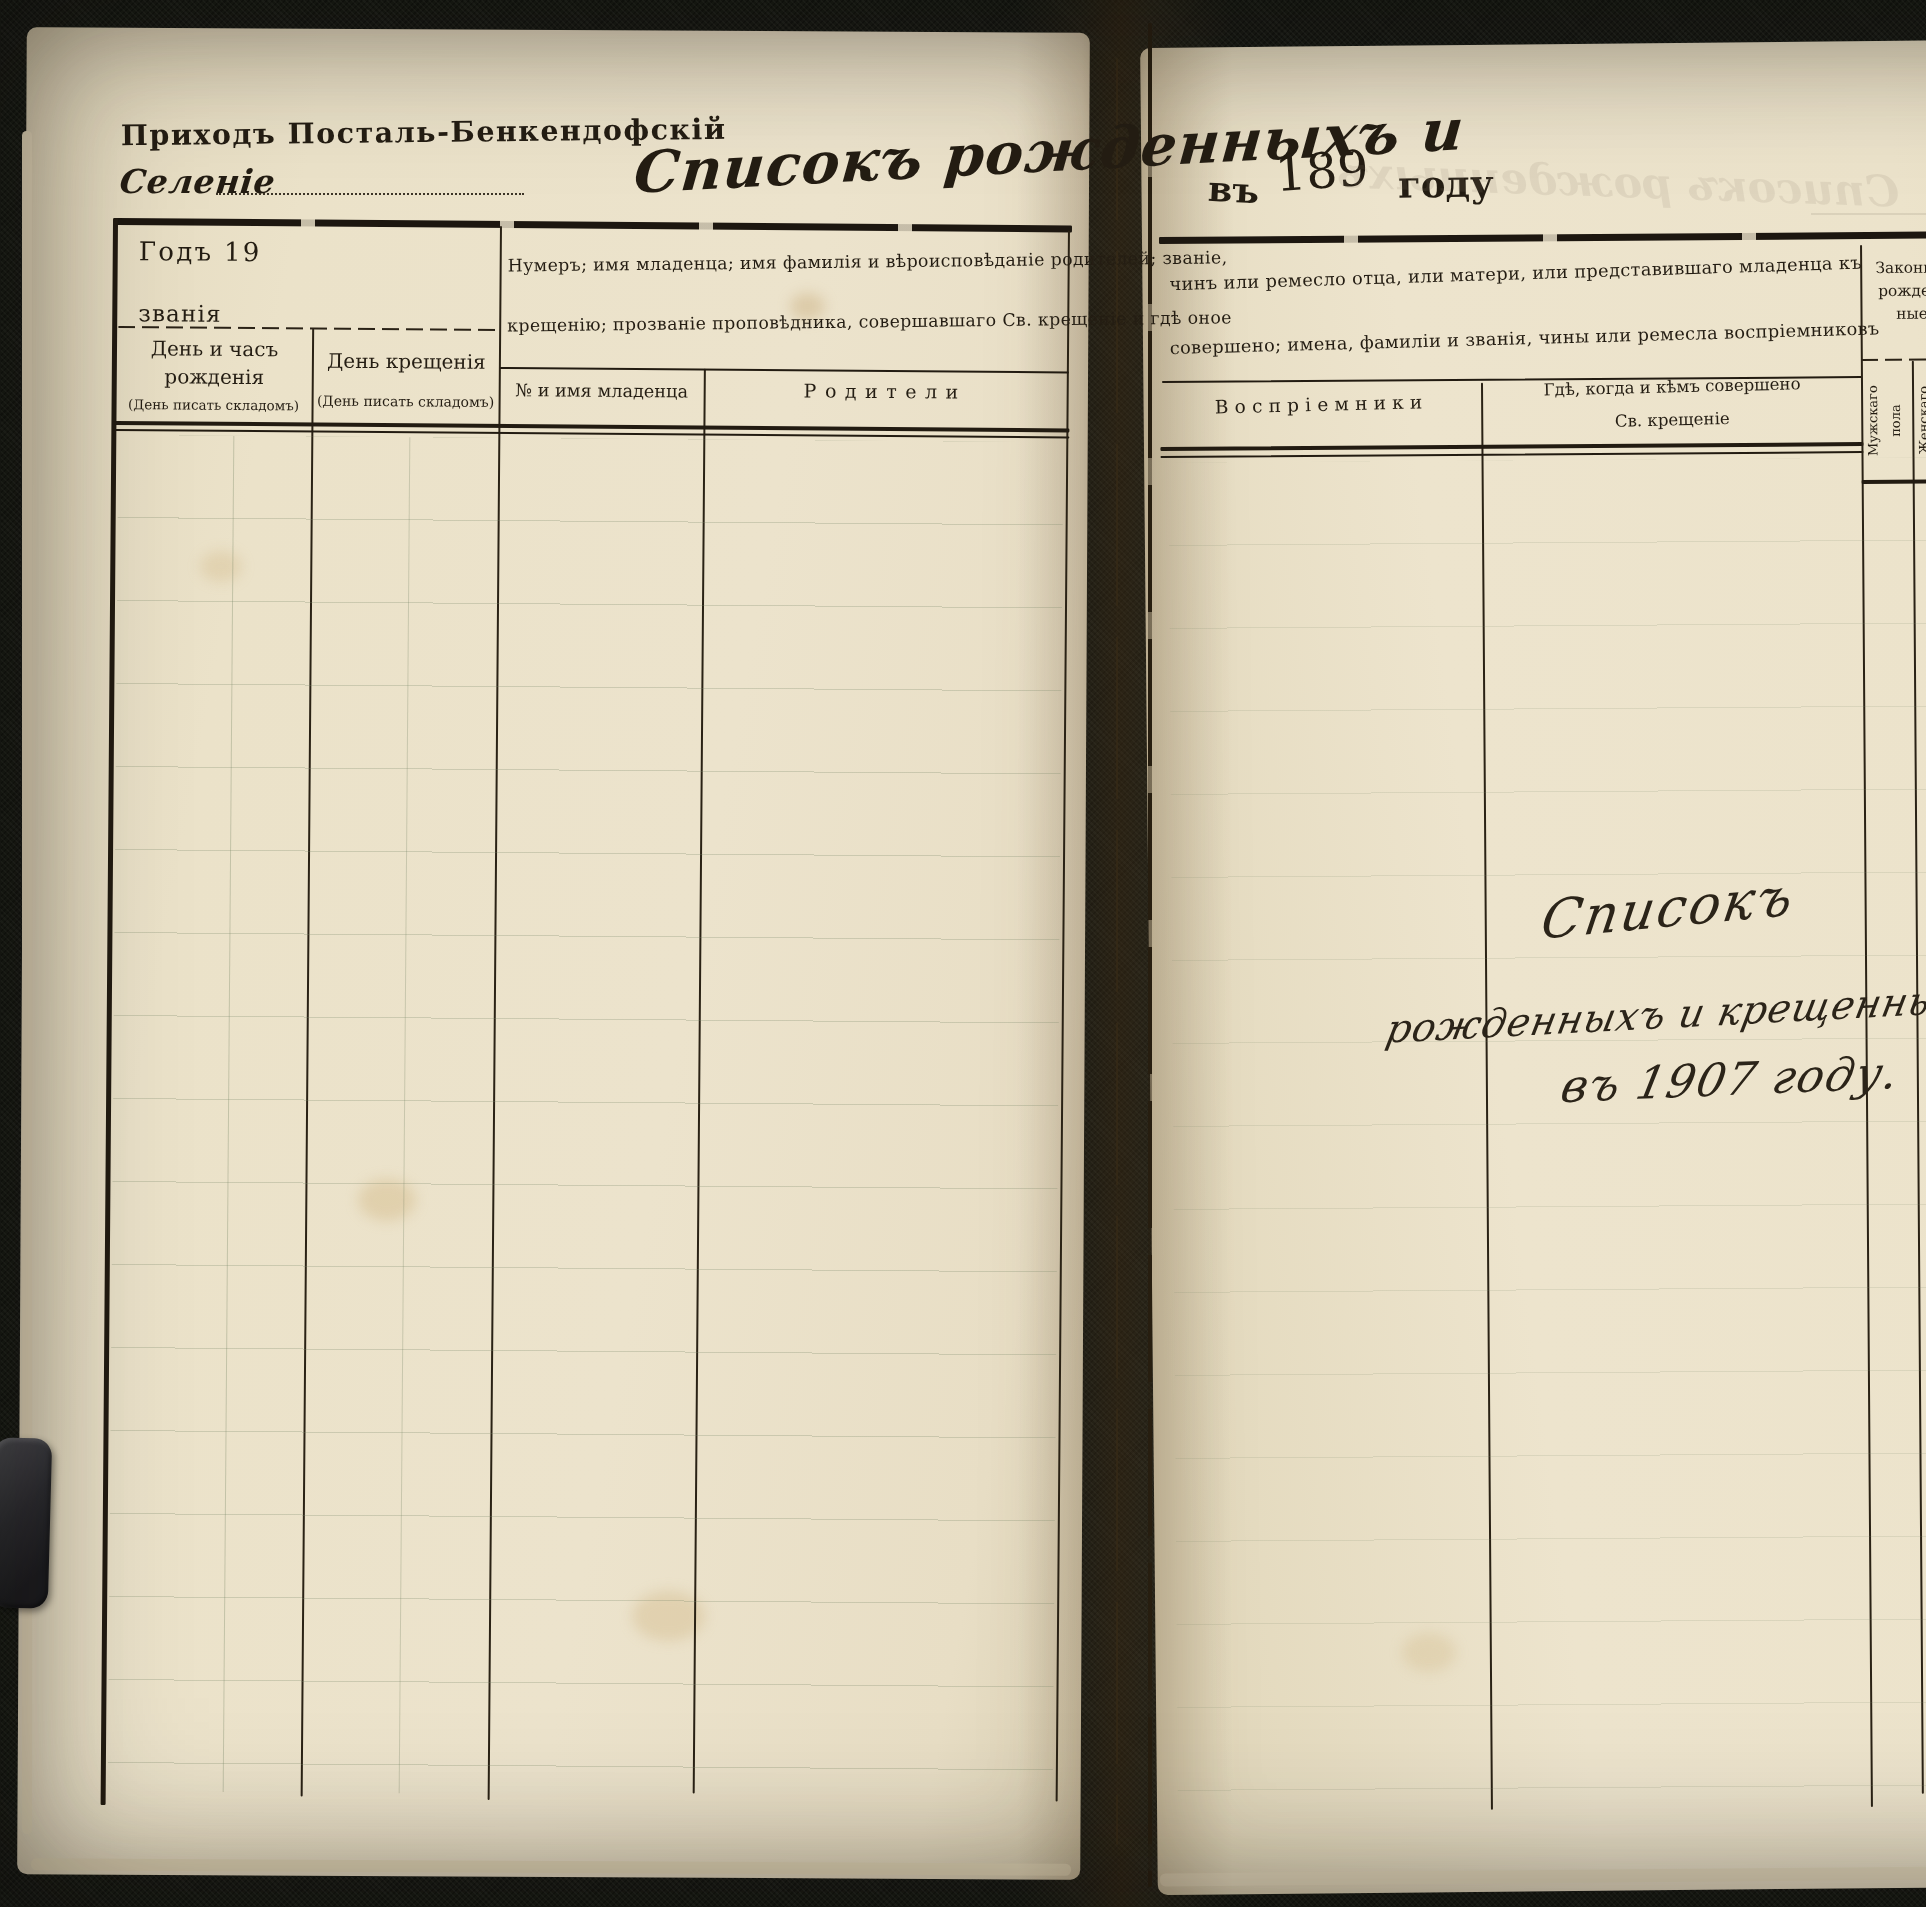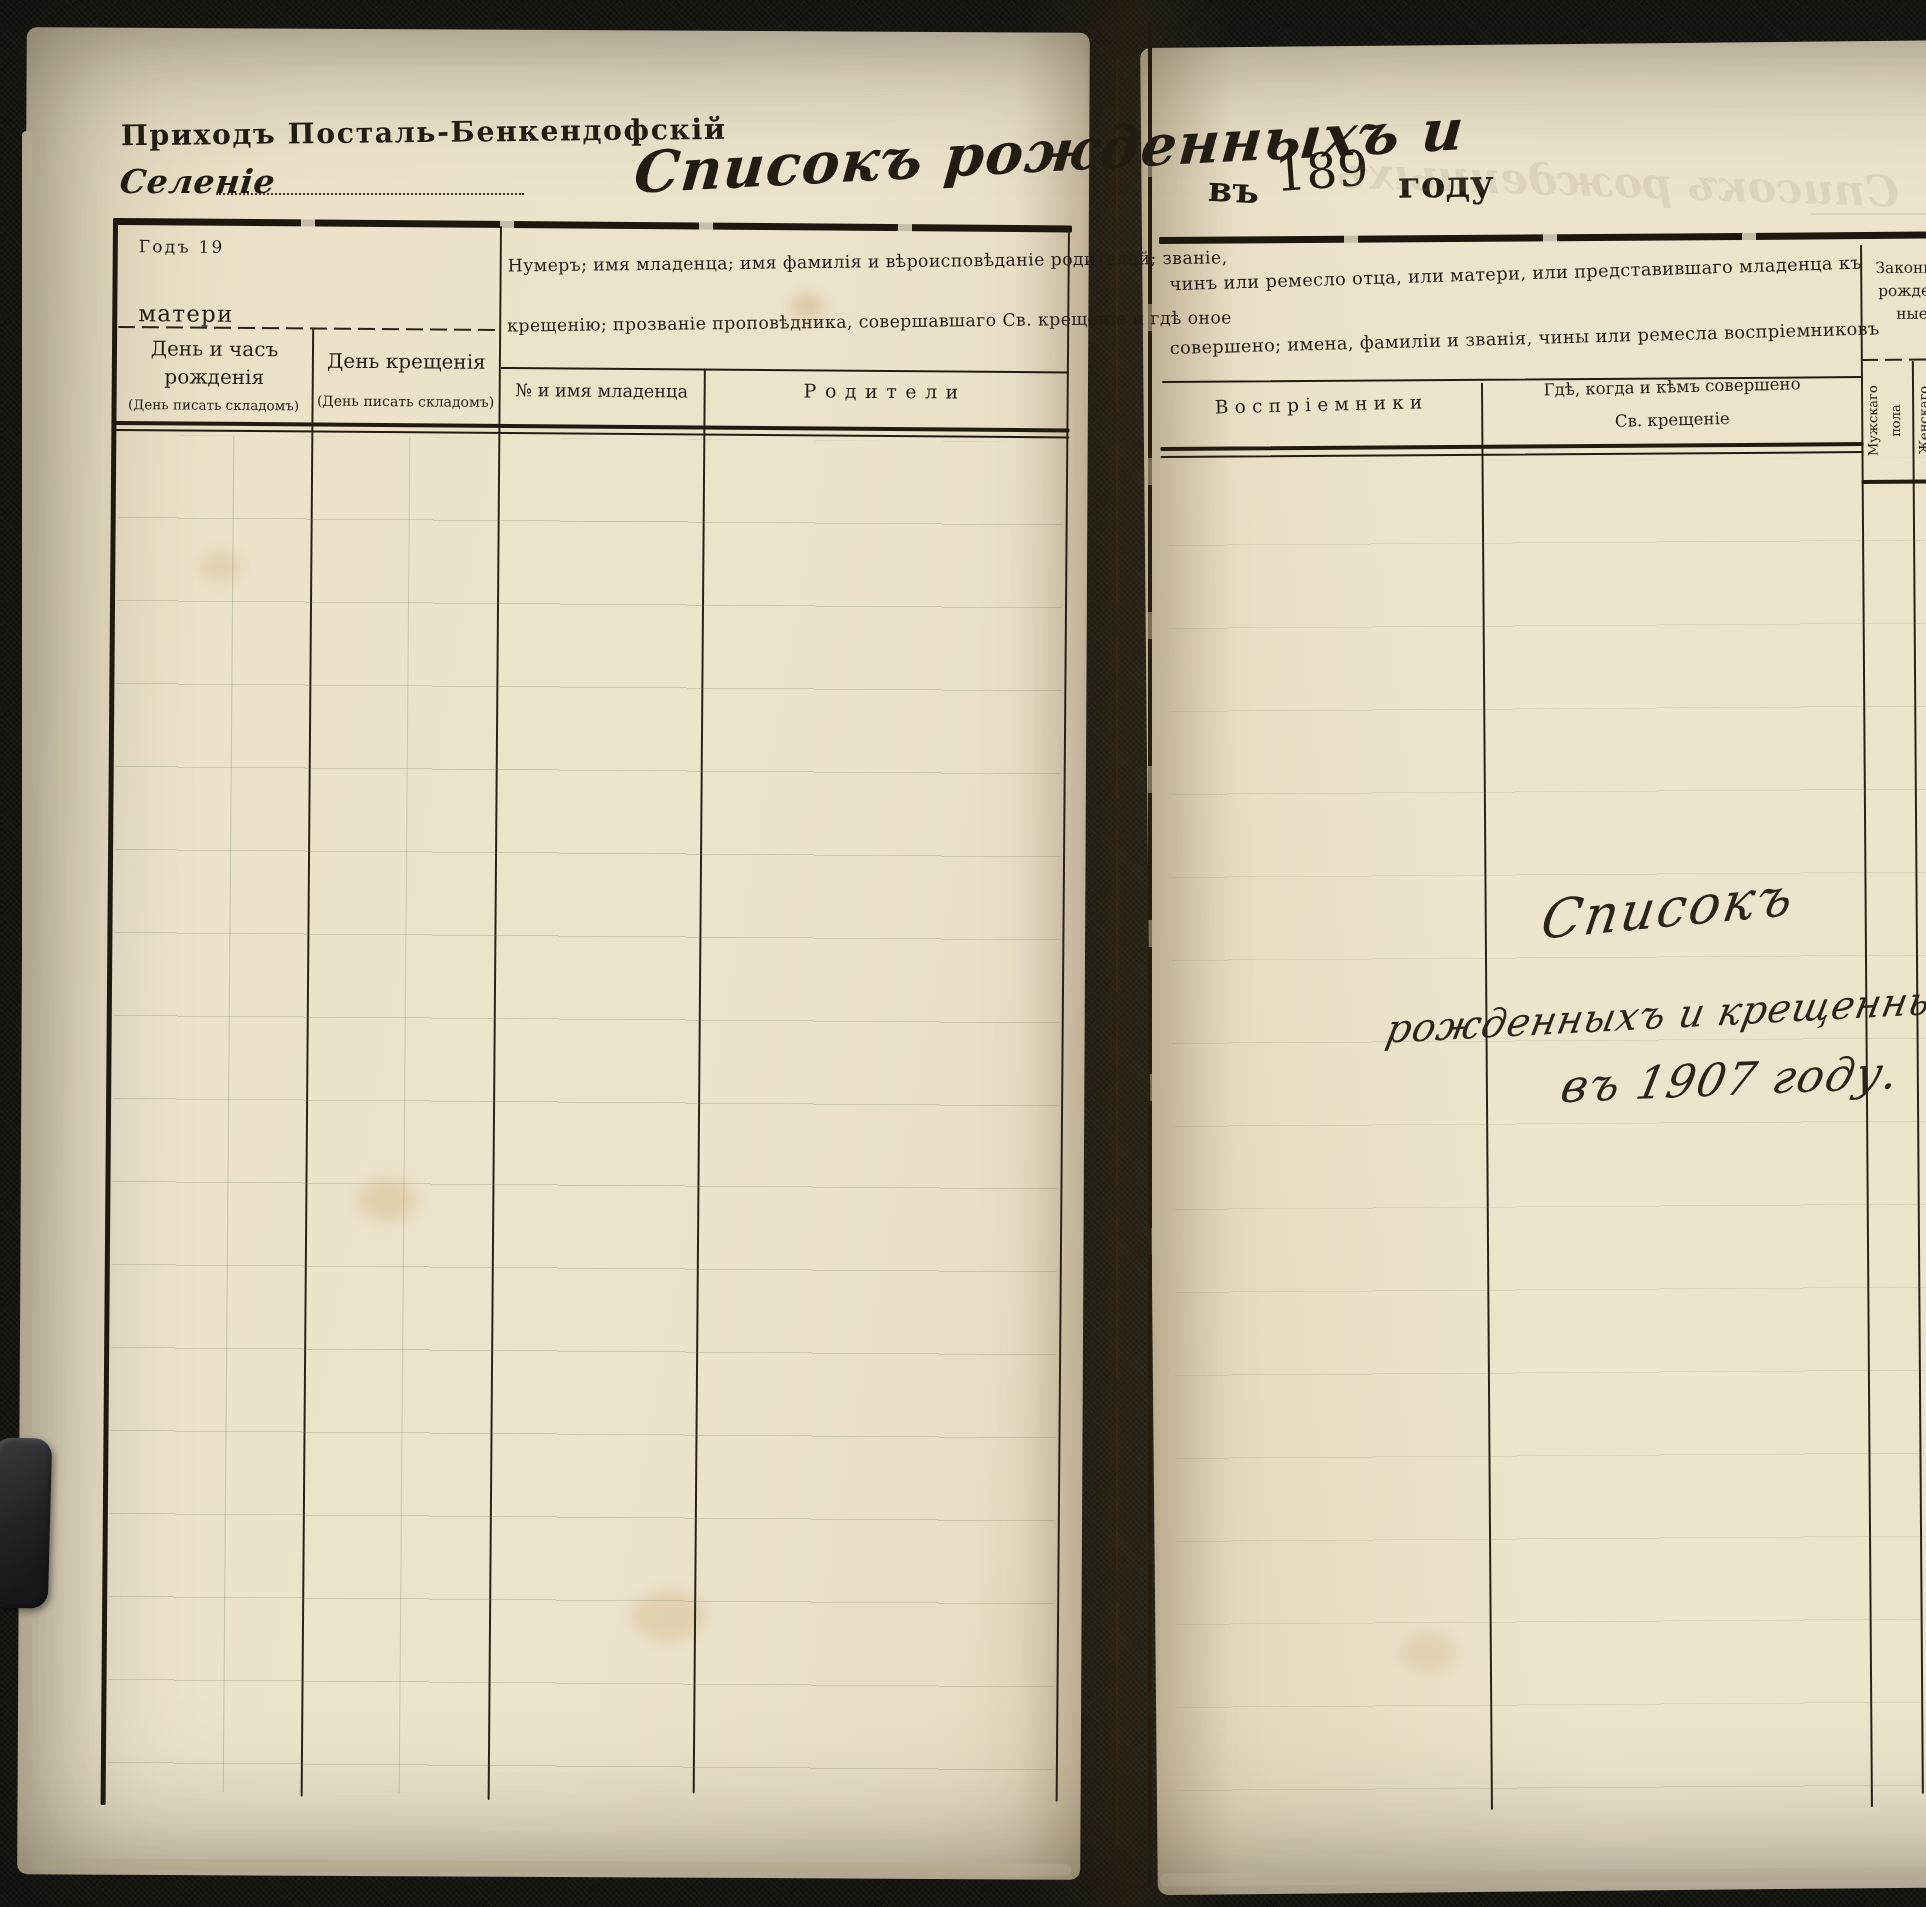--- a/index.html
+++ b/index.html
@@ -77,22 +77,22 @@
     <div class="vl" style="left:705px;top:364px;width:1.5px;height:1425px;"></div>
     <div class="vl" style="left:1068px;top:223px;height:1571px;"></div>
     <div class="hl dash" style="left:119px;top:326px;width:381px;height:1.9px;background-color:transparent;"></div>
     <div class="hl" style="left:501px;top:364px;width:569px;height:1.5px;"></div>
     <div class="hl" style="left:116px;top:421px;width:955px;height:3.5px;"></div>
     <div class="hl" style="left:116px;top:429px;width:955px;height:1.5px;"></div>
     <div class="rules" style="left:120px;top:435px;width:945px;height:1360px;opacity:.55;"></div>
     <div class="abs" style="left:235px;top:435px;width:1.2px;height:1356px;background:rgba(120,134,104,.35);"></div>
     <div class="abs" style="left:411px;top:435px;width:1.2px;height:1356px;background:rgba(120,134,104,.3);"></div>
 
-    <div class="t" style="left:139px;top:236px;font-size:17px;letter-spacing:2.3px;">Годъ 19</div>
-    <div class="t" style="left:139px;top:300px;font-size:23px;letter-spacing:1.2px;">матери</div>
+    <div class="t" style="left:139px;top:236px;font-size:26px;letter-spacing:2.3px;">Годъ 19</div>
+    <div class="t" style="left:139px;top:300px;font-size:23px;letter-spacing:1.2px;">званія</div>
 
     <div class="t ctr" style="left:508px;top:247px;width:566px;font-size:17.3px;letter-spacing:0.4px;transform:rotate(-1.1deg);">Нумеръ; имя младенца; имя фамилія и вѣроисповѣданіе родителей; званіе,</div>
     <div class="t ctr" style="left:508px;top:307px;width:566px;font-size:17.3px;letter-spacing:0.4px;transform:rotate(-1.1deg);">крещенію; прозваніе проповѣдника, совершавшаго Св. крещеніе и гдѣ оное</div>
 
     <div class="t ctr" style="left:118px;top:336px;width:195px;font-size:20px;">День и часъ</div>
     <div class="t ctr" style="left:118px;top:364px;width:195px;font-size:20px;">рожденія</div>
     <div class="t ctr" style="left:116px;top:396px;width:198px;font-size:13.5px;">(День писать складомъ)</div>
 
     <div class="t ctr" style="left:314px;top:347px;width:187px;font-size:20px;">День крещенія</div>
     <div class="t ctr" style="left:312px;top:391px;width:190px;font-size:14px;">(День писать складомъ)</div>

